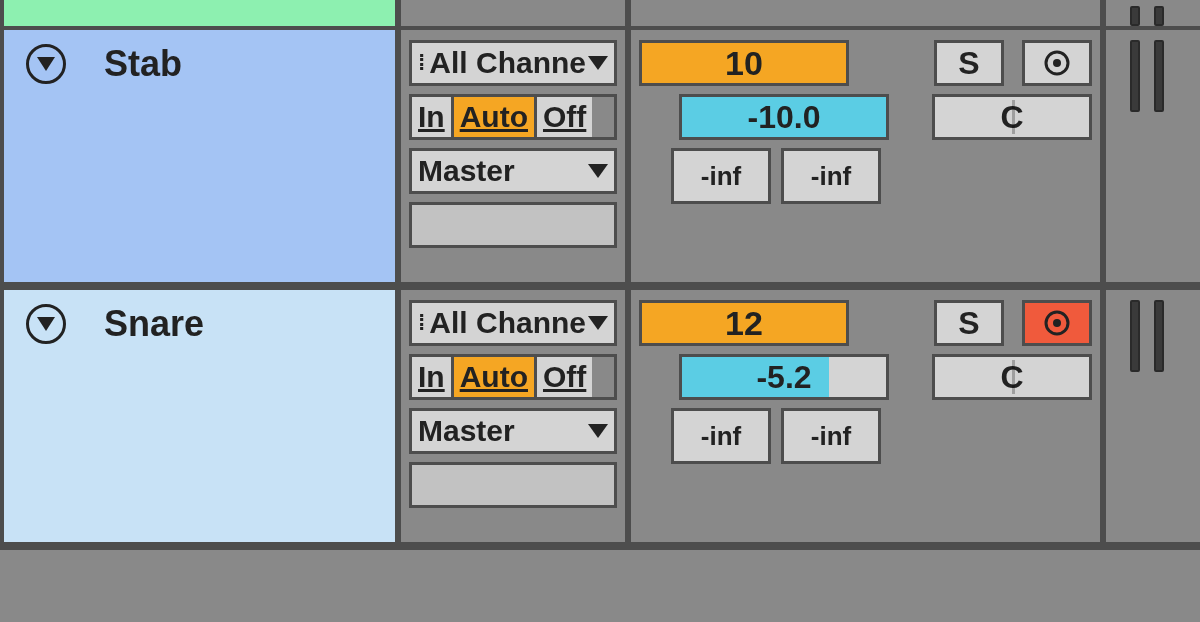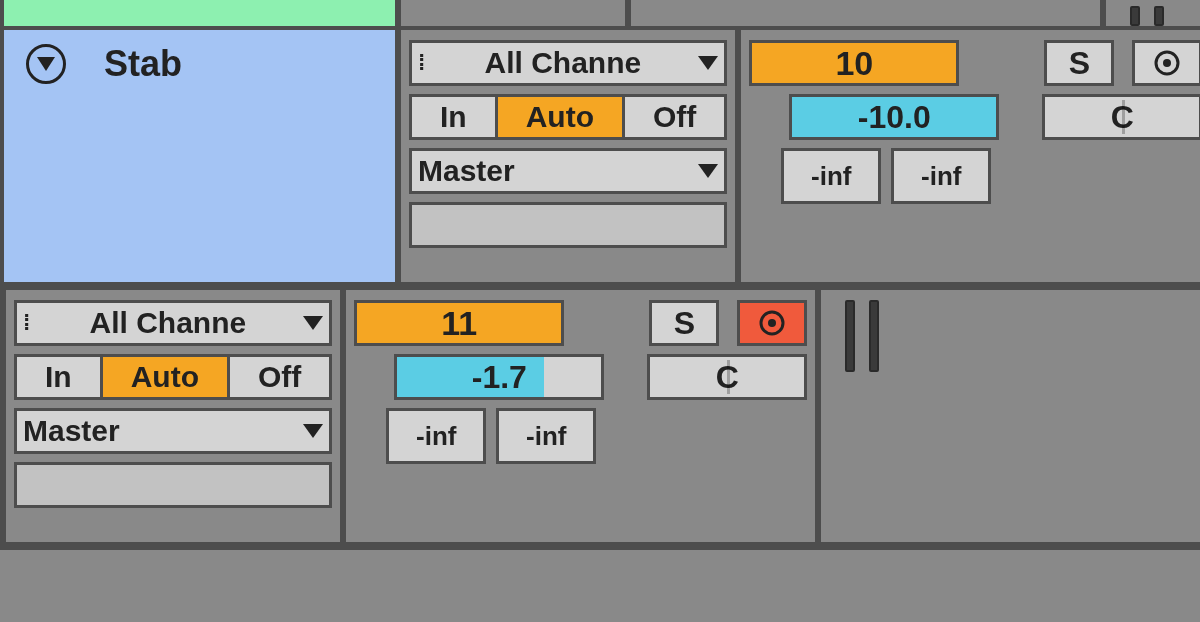--- a/index.html
+++ b/index.html
@@ -106,21 +106,21 @@
     width:0;height:0;border-left:10px solid transparent;border-right:10px solid transparent;border-top:14px solid var(--ink);
     flex-shrink:0;
   }
   .seg{
     display:flex;height:46px;border:3px solid var(--panel-border);overflow:hidden;
   }
   .seg .seg-item{
     background:var(--light-bg);
     border-right:3px solid var(--panel-border);
     display:flex;align-items:center;justify-content:center;
-    font-size:30px;padding:0 28px;cursor:pointer;
+    font-size:30px;padding:0 6px;cursor:pointer;text-decoration:underline;
   }
   .seg .seg-item:last-child{border-right:none;}
   .seg .seg-item.active{background:var(--orange);}
   .empty-box{height:46px;border:3px solid var(--panel-border);background:#c2c2c2;}
 
   
   .mix-grid{display:flex;flex-direction:column;gap:8px;}
   .mix-row{display:flex;gap:18px;align-items:flex-start;text-align:center;}
   .track-num{
     flex:0 0 210px;background:var(--orange);border:3px solid var(--panel-border);
@@ -224,20 +224,28 @@
     </div>
   </div>
 
   <div class="meter-cell">
     <div class="meter-bar"></div>
     <div class="meter-bar"></div>
   </div>
 </div>
 
 <div class="row">
+  <div class="title-cell track-blue-2">
+    <div class="fold-btn">
+      <svg width="18" height="14" viewBox="0 0 18 14">
+        <polygon points="0,0 18,0 9,14" fill="#222"></polygon>
+      </svg>
+    </div>
+    <span class="track-name">Snare</span>
+  </div>
 
   <div class="io-cell">
     <div class="box dropdown">
       <span class="left-ico">⁞</span>
       <span>All Channe</span>
       <span class="tri-down"></span>
     </div>
     <div class="seg">
       <div class="seg-item">In</div>
       <div class="seg-item active">Auto</div>
@@ -246,32 +254,32 @@
     <div class="box dropdown">
       <span>Master</span>
       <span class="tri-down"></span>
     </div>
     <div class="empty-box"></div>
   </div>
 
   <div class="mix-cell">
     <div class="mix-grid">
       <div class="mix-row">
-        <div class="track-num">11</div>
+        <div class="track-num">12</div>
         <div style="flex:1"></div>
         <div class="solo-btn">S</div>
         <div class="arm-btn armed">
           <svg width="30" height="30" viewBox="0 0 30 30">
             <circle cx="15" cy="15" r="11" fill="none" stroke="#222" stroke-width="3"></circle>
             <circle cx="15" cy="15" r="4" fill="#222"></circle>
           </svg>
         </div>
       </div>
       <div class="mix-row">
-        <div class="vol-box vol-partial" style="--fill:72%">-1.7</div>
+        <div class="vol-box vol-partial" style="--fill:72%">-5.2</div>
         <div style="flex:1"></div>
         <div class="pan-box">C</div>
       </div>
       <div class="mix-row" style="gap:10px;">
         <div style="flex:0 0 22px"></div>
         <div class="send-box">-inf</div>
         <div class="send-box">-inf</div>
       </div>
     </div>
   </div>

